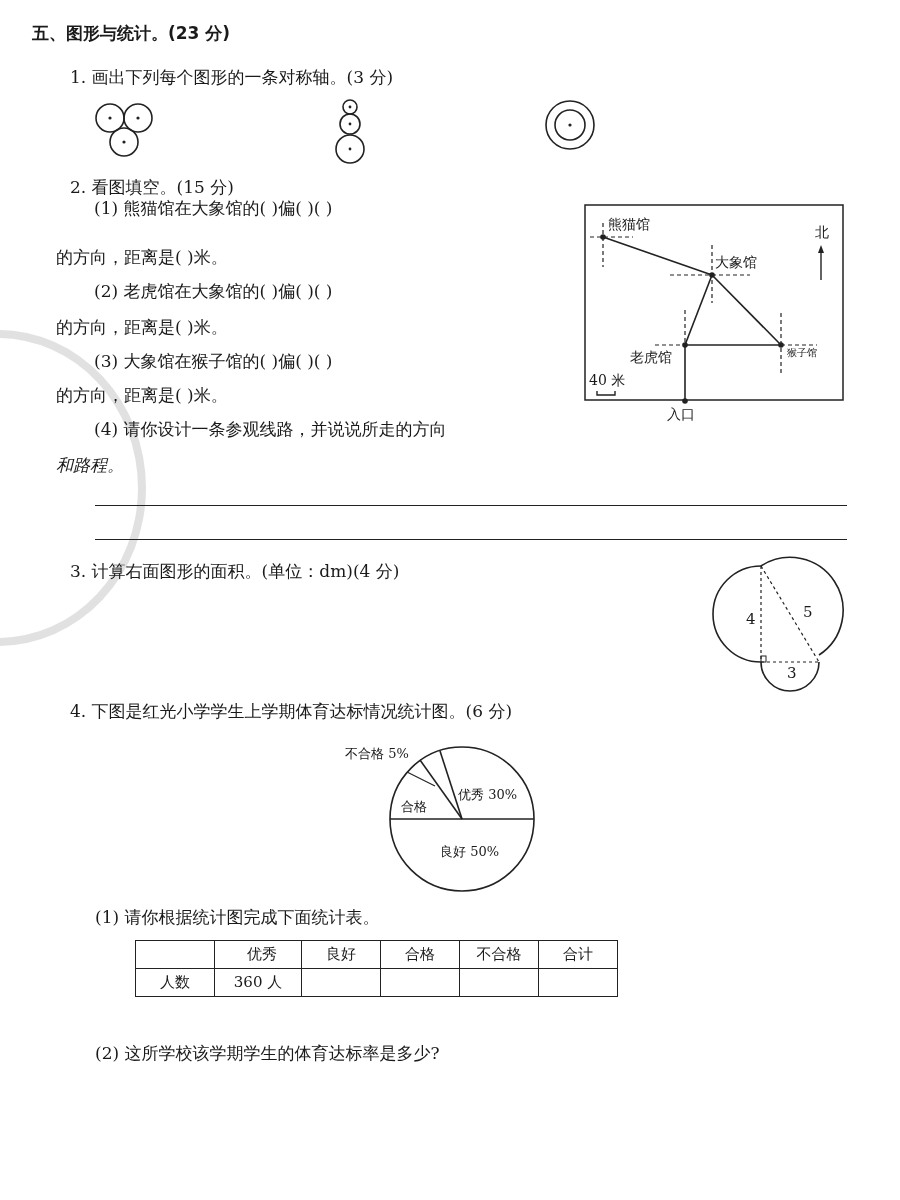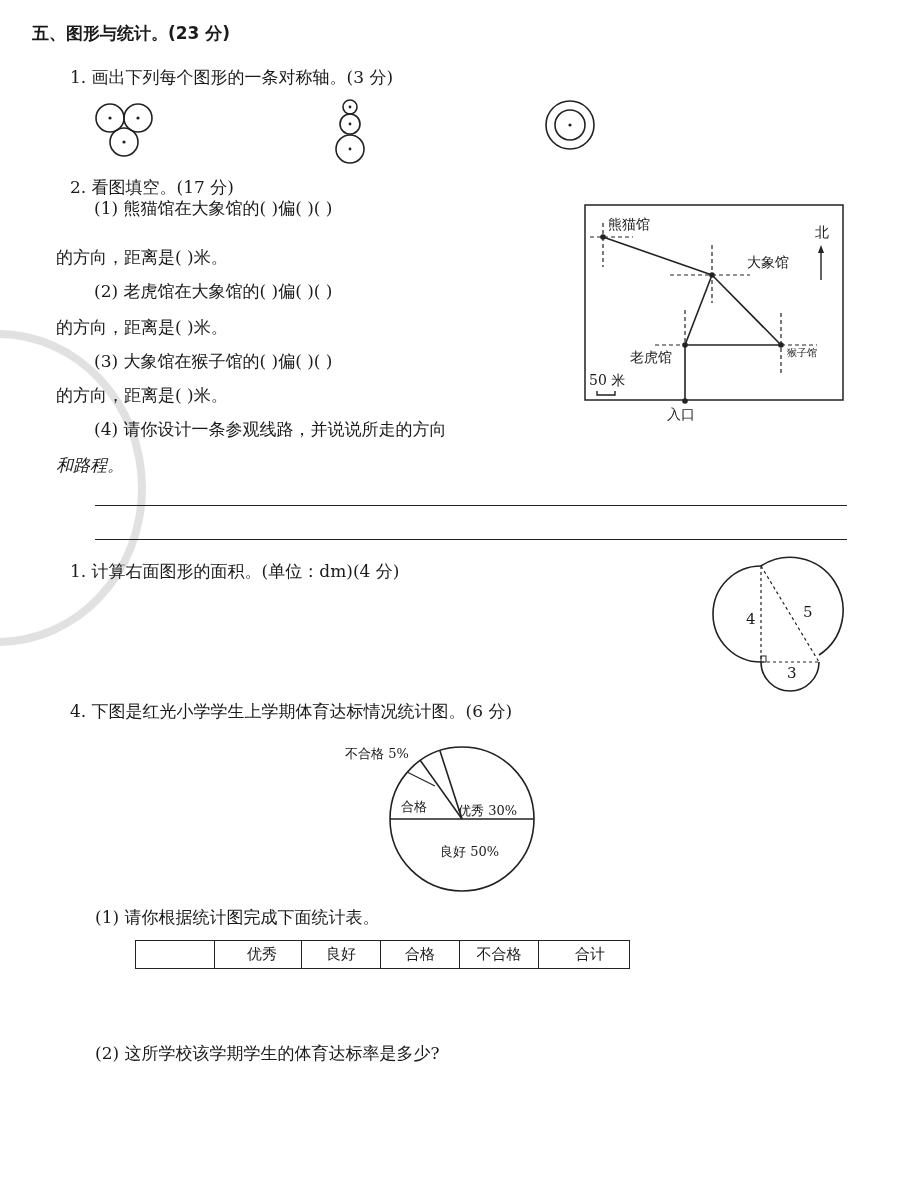--- a/index.html
+++ b/index.html
@@ -58,21 +58,21 @@
     </g>
 </svg>
 <svg style="left:540px; top:98px;" width="60" height="56">
   <g fill="none" stroke="#222" stroke-width="1.6">
     <circle cx="30" cy="27" r="24"></circle>
       <circle cx="30" cy="27" r="15"></circle>
   </g>
   <circle cx="30" cy="27" r="1.6" fill="#222"></circle>
 </svg>
 
-<div class="abs t18" style="left:70px; top:176px;">2. 看图填空。(17 分)</div>
+<div class="abs t18" style="left:70px; top:176px;">2. 看图填空。(15 分)</div>
 
 <div class="abs t18" style="left:94px; top:197px;">(1) 熊猫馆在大象馆的(      )偏(      )(      )</div>
 <div class="abs t18" style="left:56px; top:246px;">的方向，距离是(      )米。</div>
 <div class="abs t18" style="left:94px; top:280px;">(2) 老虎馆在大象馆的(      )偏(      )(      )</div>
 <div class="abs t18" style="left:56px; top:316px;">的方向，距离是(      )米。</div>
 <div class="abs t18" style="left:94px; top:350px;">(3) 大象馆在猴子馆的(      )偏(      )(      )</div>
 <div class="abs t18" style="left:56px; top:384px;">的方向，距离是(      )米。</div>
 <div class="abs t18" style="left:94px; top:418px;">(4) 请你设计一条参观线路，并说说所走的方向</div>
 <div class="abs t18" style="left:56px; top:454px;font-style:italic;">和路程。</div>
 
@@ -100,31 +100,31 @@
       <circle cx="127" cy="70" r="2.8"></circle>
     <circle cx="100" cy="140" r="2.8"></circle>
       <circle cx="196" cy="140" r="2.8"></circle>
     <circle cx="100" cy="196" r="2.8"></circle>
   </g>
   <line x1="236" y1="75" x2="236" y2="45" stroke="#222" stroke-width="1.4"></line>
   <polygon points="236,40 233,48 239,48" fill="#222"></polygon>
   <path d="M12 186 L12 190 L30 190 L30 186" fill="none" stroke="#222" stroke-width="1.4"></path>
 </svg>
 <div class="abs" style="left:608px; top:216px; font-size:14px;">熊猫馆</div>
-<div class="abs" style="left:747px; top:254px; font-size:14px;">大象馆</div>
+<div class="abs" style="left:715px; top:254px; font-size:14px;">大象馆</div>
 <div class="abs" style="left:630px; top:349px; font-size:14px;">老虎馆</div>
 <div class="abs" style="left:787px; top:346px; font-size:10px;">猴子馆</div>
 <div class="abs" style="left:667px; top:406px; font-size:14px;">入口</div>
 <div class="abs" style="left:815px; top:224px; font-size:14px;">北</div>
-<div class="abs" style="left:589px; top:372px; font-size:14px;">50 米</div>
+<div class="abs" style="left:589px; top:372px; font-size:14px;">40 米</div>
 
 <div class="rule" style="left:95px; top:505px; width:752px;"></div>
 <div class="rule" style="left:95px; top:539px; width:752px;"></div>
 
-<div class="abs t18" style="left:70px; top:560px;">1. 计算右面图形的面积。(单位：dm)(4 分)</div>
+<div class="abs t18" style="left:70px; top:560px;">3. 计算右面图形的面积。(单位：dm)(4 分)</div>
 <svg style="left:710px; top:555px;" width="150" height="140">
   <g fill="none" stroke="#222" stroke-width="1.6">
     <path d="M51 11 A 35 35 0 0 0 51 107"></path>
     <path d="M51 11 A 48 48 0 0 1 109 100"></path>
     <path d="M51 107 A 29 29 0 0 0 109 107"></path>
   </g>
   <g fill="none" stroke="#222" stroke-width="1.2" stroke-dasharray="3,3">
     <line x1="51" y1="11" x2="51" y2="107"></line>
     <line x1="51" y1="107" x2="109" y2="107"></line>
     <line x1="51" y1="11" x2="109" y2="107"></line>
@@ -140,31 +140,39 @@
   <g fill="none" stroke="#222" stroke-width="1.6">
     <circle cx="72" cy="71" r="72"></circle>
     <line x1="0" y1="71" x2="144" y2="71"></line>
     <line x1="72" y1="71" x2="30" y2="12"></line>
     <line x1="72" y1="71" x2="50" y2="3"></line>
     <line x1="17" y1="24" x2="45" y2="38" stroke-width="1.2"></line>
   </g>
 </svg>
 <div class="abs" style="left:345px; top:745px; font-size:13px;">不合格 5%</div>
 <div class="abs" style="left:401px; top:798px; font-size:13px;">合格</div>
-<div class="abs" style="left:458px; top:786px; font-size:13px;margin-top:16px;">优秀 30%</div>
+<div class="abs" style="left:458px; top:786px; font-size:13px;">优秀 30%</div>
 <div class="abs" style="left:440px; top:843px; font-size:13px;">良好 50%</div>
 
 <div class="abs t18" style="left:95px; top:906px;">(1) 请你根据统计图完成下面统计表。</div>
 
 <table class="stats">
   <tbody>
       <tr>
     <td style="width:78px;"></td>
     <td style="width:78px;padding-left:8px;">优秀</td>
     <td style="width:78px;">良好</td>
     <td style="width:78px;">合格</td>
     <td style="width:78px;">不合格</td>
-    <td style="width:78px;padding-left:12px;">合计</td>
+    <td style="width:78px;">合计</td>
+  </tr>
+  <tr>
+    <td>人数</td>
+    <td>360 人</td>
+    <td></td>
+    <td></td>
+    <td></td>
+    <td></td>
   </tr>
 </tbody>
   </table>
 
 <div class="abs t18" style="left:95px; top:1042px;">(2) 这所学校该学期学生的体育达标率是多少?</div>
 
 </body></html>

